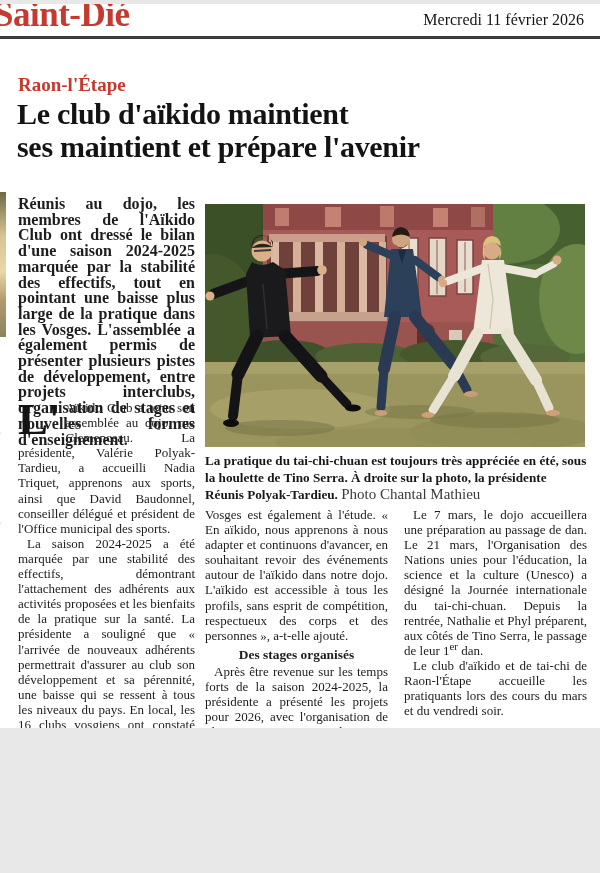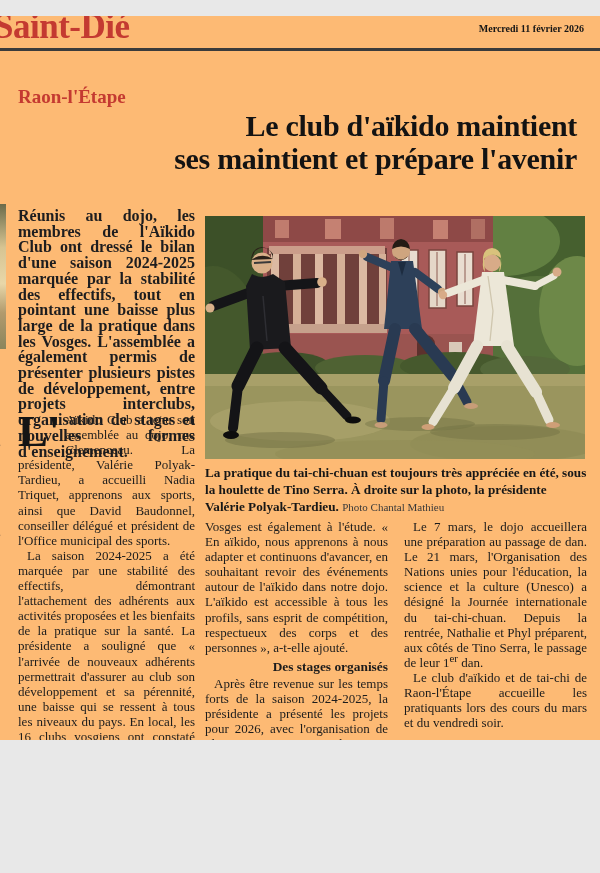--- a/index.html
+++ b/index.html
@@ -1,69 +1,69 @@
 <!DOCTYPE html>
 <html lang="fr" style="--accent: #c43a31;"><head>
 <meta charset="utf-8">
 <style>
   html,body { margin:0; padding:0; background:#e8e8e8; }
   .page {
-    position:relative; width:600px; height:724px; margin:16px auto;
-    background:#fdba74; overflow:hidden;
+    position:relative; width:600px; height:724px; margin:4px auto;
+    background:#ffffff; overflow:hidden;
     font-family:"Liberation Serif", serif; color:#1c1c1c;
   }
   
   .masthead {
     position:absolute; left:-6px; top:-9px;
     font-size:35px; font-weight:bold; letter-spacing:-0.5px;
     color:var(--accent,#c43a31); white-space:nowrap;
   }
   .edition-date {
     position:absolute; right:16px; top:7px;
-    font-size:10px; font-weight:bold; color:#161616; white-space:nowrap;
+    font-size:16px; font-weight:normal; color:#161616; white-space:nowrap;
   }
   .header-rule { position:absolute; left:0; right:0; top:32px; height:3px; background:#3b3b3b; }
   .kicker {
     position:absolute; left:18px; top:70px;
     font-size:19px; font-weight:bold; color:var(--accent,#c43a31);
   }
   .headline {
     position:absolute; left:17px; top:93px; width:560px;
-    font-size:30px; line-height:33px; font-weight:bold; color:#131313; letter-spacing:-0.3px;text-align:right;
+    font-size:30px; line-height:33px; font-weight:bold; color:#131313; letter-spacing:-0.3px;
   }
   
   .lede {
     position:absolute; left:18px; top:192px; width:177px;
     font-size:16px; line-height:15.7px; font-weight:bold; color:#1d1d1f;
     text-align:justify; hyphens:auto; -webkit-hyphens:auto;
   }
   
   .photo { position:absolute; left:205px; top:200px; width:380px; height:243px; }
   .photo svg { display:block; width:100%; height:100%; }
   .caption {
     position:absolute; left:205px; top:448px; width:382px;
     font-size:13.2px; line-height:17px; font-weight:bold; color:#171717;
     text-align:left;
   }
-  .caption .credit { font-weight:normal; font-size:11px; color:#3a3a3a; }
+  .caption .credit { font-weight:normal; font-size:15px; color:#3a3a3a; }
   
   .col {
     position:absolute; font-size:13px; line-height:15.1px; color:#1c1c1c;
   }
   .col1 { left:18px;  top:396px; width:177px; }
   .col2 { left:205px; top:503px; width:183px; }
   .col3 { left:404px; top:503px; width:183px; }
   .para { margin:0; text-align:justify; hyphens:auto; -webkit-hyphens:auto; }
   .para.indent { text-indent:9px;font-family:Liberation Serif, serif; }
   .para.wrapany { overflow-wrap:anywhere; }
   .dropcap {
     float:left; font-size:45px; line-height:37px; font-weight:bold;
     padding:1px 5px 0 0; color:#141414;
   }
-  .subhead { margin:4px 0 2px 0; font-size:13.4px; font-weight:bold; text-align:right; }
+  .subhead { margin:4px 0 2px 0; font-size:13.4px; font-weight:bold; text-align:center; }
   sup { font-size:11px; line-height:0; }
   
   .endrule {
     position:absolute; top:852px; height:3px;
     border-top:1.5px solid #4a4a4a; border-bottom:1.5px solid #4a4a4a;
   }
   .endrule.left  { left:18px;  width:370px; }
   .endrule.right { left:402px; width:184px; }
   
   .edge-photo-sliver {
@@ -211,21 +211,21 @@
         <line x1="249" y1="172" x2="228" y2="206" stroke="#e7e2d2" stroke-width="9" stroke-linecap="round"></line>
         <ellipse cx="223" cy="211" rx="6.5" ry="3" fill="#cf9f77"></ellipse>
         <line x1="302" y1="130" x2="331" y2="176" stroke="#e7e2d2" stroke-width="12" stroke-linecap="round"></line>
         <line x1="331" y1="176" x2="344" y2="204" stroke="#e7e2d2" stroke-width="9" stroke-linecap="round"></line>
         <ellipse cx="348" cy="209" rx="7" ry="3" fill="#cf9f77"></ellipse>
       </g>
     </svg>
   </div>
 
   <div class="caption">
-    <span>La pratique du tai-chi-chuan est toujours très appréciée en été, sous la houlette de Tino Serra. À droite sur la photo, la présidente Valérie Polyak-Tardieu.</span>
+    <span>La pratique du tai-chi-chuan est toujours très appréciée en été, sous la houlette de Tino Serra. À droite sur la photo, la présidente Réunis Polyak-Tardieu.</span>
     <span class="credit">Photo Chantal Mathieu</span>
   </div>
 
   <div class="col col1">
     <p class="para"><span class="dropcap">L'</span><span>Aïkido Club a tenu son assemblée au dojo, rue Clemenceau. La présidente, Valérie Polyak-Tardieu, a accueilli Nadia Triquet, apprenons aux sports, ainsi que David Baudonnel, conseiller délégué et président de l'Office municipal des sports.</span></p>
     <p class="para indent">La saison 2024-2025 a été marquée par une stabilité des effectifs, démontrant l'attachement des adhérents aux activités proposées et les bienfaits de la pratique sur la santé. La présidente a souligné que « l'arrivée de nouveaux adhérents permettrait d'assurer au club son développement et sa pérennité, une baisse qui se ressent à tous les niveaux du pays. En local, les 16 clubs vosgiens ont constaté cette baisse ».</p>
   </div>
 
   <div class="col col2">
     <p class="para">Vosges est également à l'étude. « En aïkido, nous apprenons à nous adapter et continuons d'avancer, en souhaitant revoir des événements autour de l'aïkido dans notre dojo. L'aïkido est accessible à tous les profils, sans esprit de compétition, respectueux des corps et des personnes », a-t-elle ajouté.</p>

